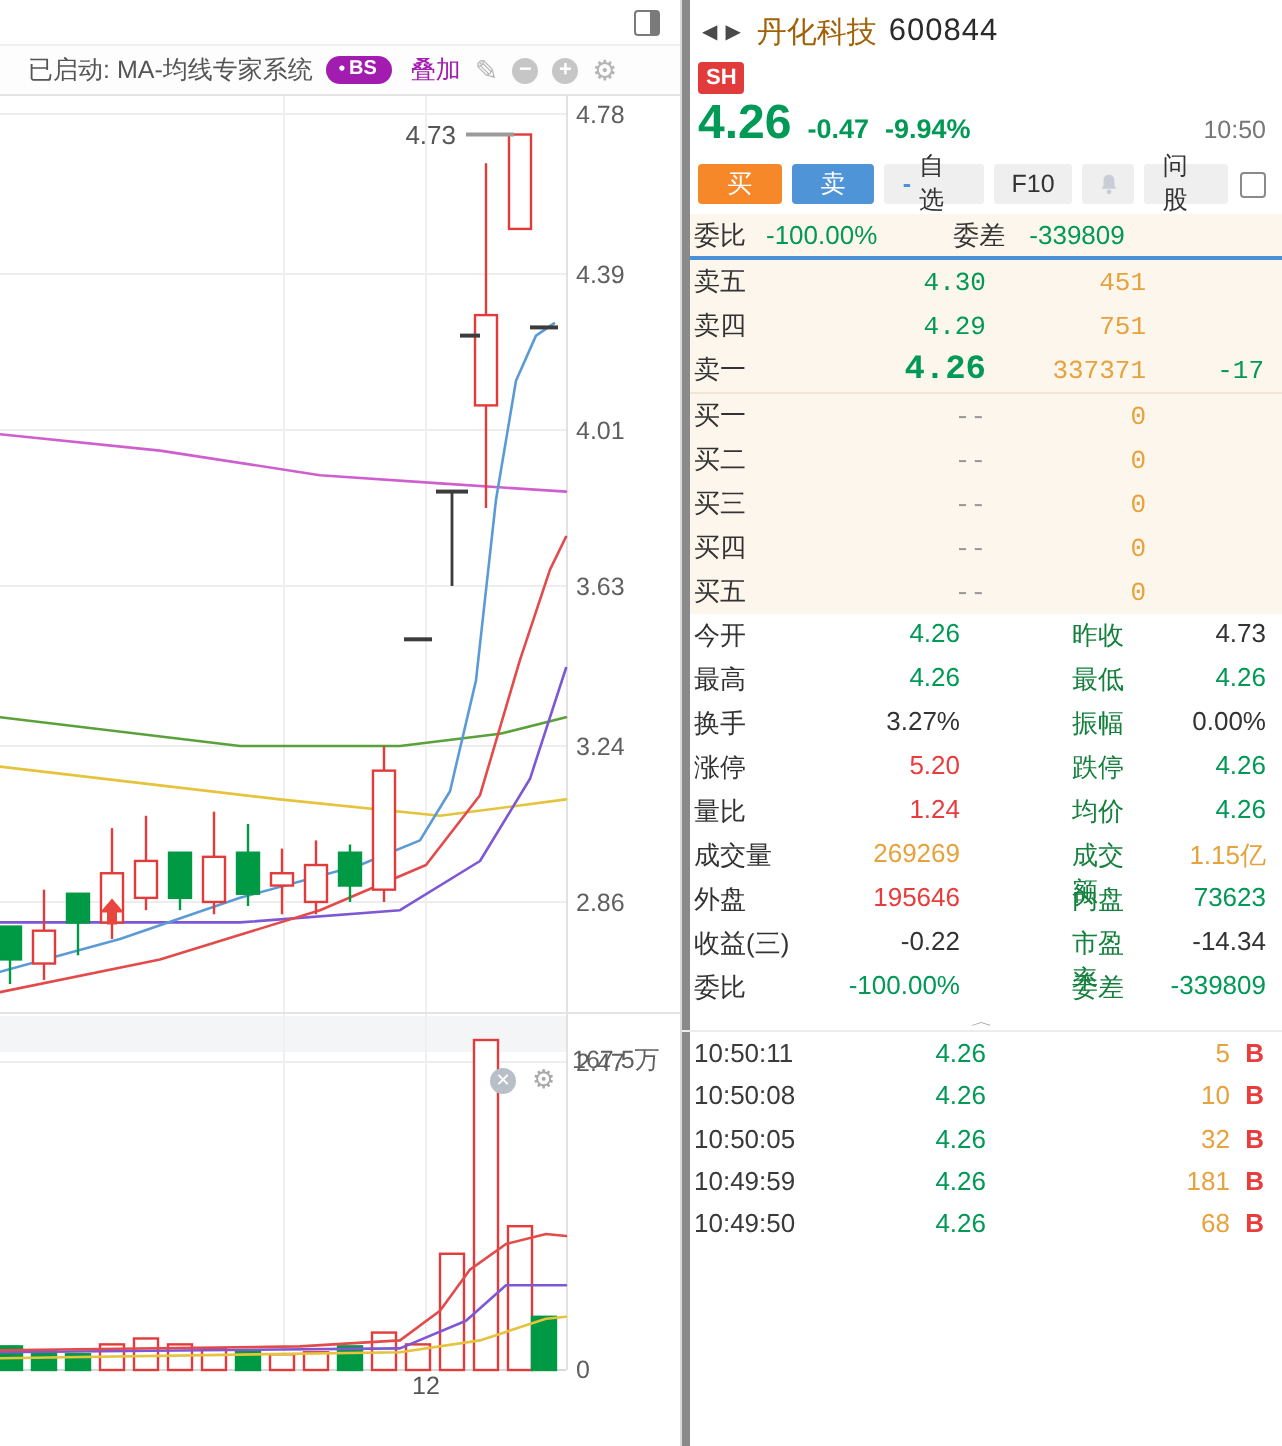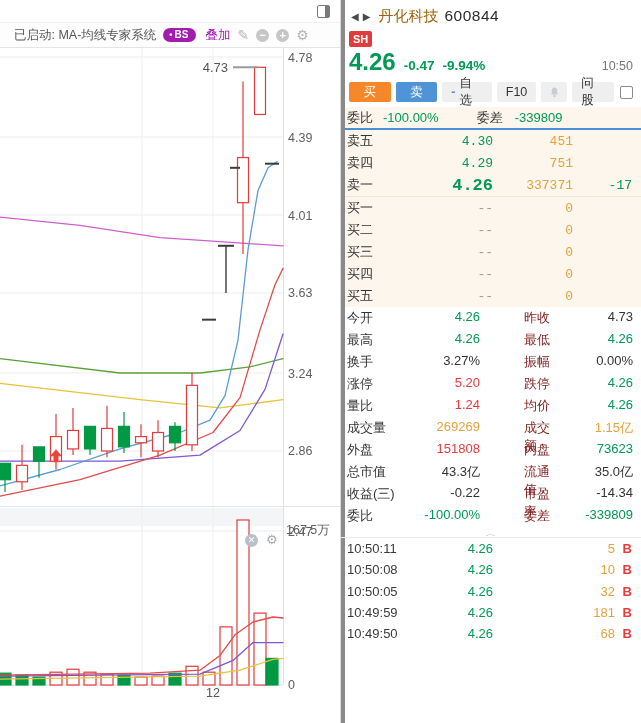--- a/index.html
+++ b/index.html
@@ -63,21 +63,21 @@
   .ob-price { width:100px; text-align:right; }
   .ob-price.big { font-size:17px; font-weight:bold; }
   .ob-vol { width:80px; text-align:right; }
   .ob-delta { flex:1; text-align:right; padding-right:9px; }
   .hair { border-bottom:1px solid #f0e6d4; }
 
   .stats { background:#fff; margin-top:2px; }
   .st-row { display:flex; height:22px; padding:0 8px 0 6px; }
   .st-l1 { width:64px; color:#333; }
   .st-v1 { width:69px; text-align:right; }
-  .st-l2 { width:62px; margin-left:8px; color:#7f1d1d;padding-left:36px; }
+  .st-l2 { width:62px; margin-left:20px; color:#15803d;padding-left:36px; }
   .st-v2 { flex:1; text-align:right; }
 
   .collapse-row { position:relative; height:9px; border-bottom:1px solid #ececec; }
   .chev { position:absolute; left:50%; top:0px; transform:translateX(-50%) scaleY(0.6); color:#9aa0a6; font-size:11px; line-height:9px; cursor:pointer; }
 
   .ticks { background:#fff; }
   .tick-row { display:flex; align-items:center; height:21.2px; padding-left:6px; }
   .tk-time { width:70px; color:#3a3a3a; }
   .tk-price { width:76px; text-align:right; }
   .tk-vol { flex:1; text-align:right; }
@@ -359,29 +359,23 @@
           <span class="st-v2 c-green">4.26</span>
         </div>
         <div class="st-row">
           <span class="st-l1">成交量</span>
           <span class="st-v1 c-orange">269269</span>
           <span class="st-l2">成交额</span>
           <span class="st-v2 c-orange">1.15亿</span>
         </div>
         <div class="st-row">
           <span class="st-l1">外盘</span>
-          <span class="st-v1 c-red">151808</span>
+          <span class="st-v1 c-red">195646</span>
           <span class="st-l2">内盘</span>
           <span class="st-v2 c-green">73623</span>
-        </div>
-        <div class="st-row">
-          <span class="st-l1">总市值</span>
-          <span class="st-v1 c-dark">43.3亿</span>
-          <span class="st-l2">流通值</span>
-          <span class="st-v2 c-dark">35.0亿</span>
         </div>
         <div class="st-row">
           <span class="st-l1">收益(三)</span>
           <span class="st-v1 c-dark">-0.22</span>
           <span class="st-l2">市盈率</span>
           <span class="st-v2 c-dark">-14.34</span>
         </div>
         <div class="st-row">
           <span class="st-l1">委比</span>
           <span class="st-v1 c-green">-100.00%</span>

